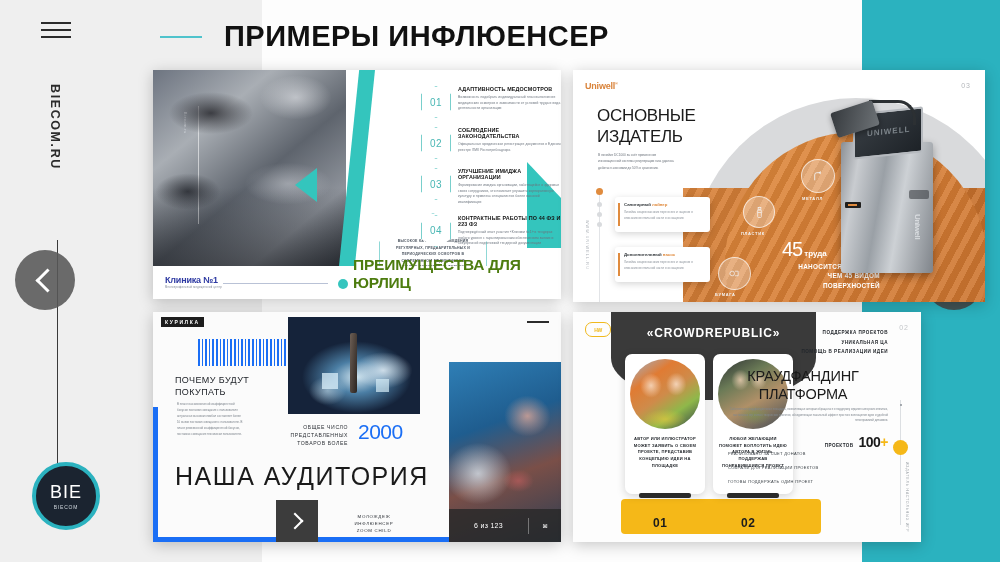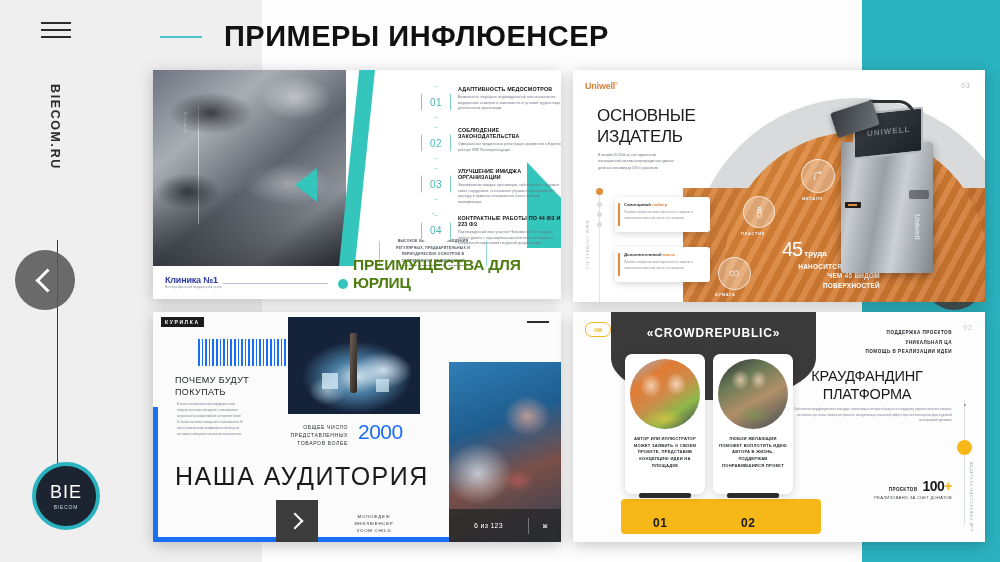--- a/index.html
+++ b/index.html
@@ -49,21 +49,21 @@
   
   .hdr{position:absolute;left:160px;top:20px;display:flex;align-items:center;gap:22px;}
   .hdr-dash{width:42px;height:2px;background:#4fc3cc;}
   .hdr-title{font-size:29px;font-weight:800;letter-spacing:.5px;color:#111;white-space:nowrap;}
 
   
   .slide{position:absolute;background:#fff;box-shadow:0 3px 14px rgba(0,0,0,.22);overflow:hidden;cursor:pointer;}
   #slide-a{left:153px;top:70px;width:408px;height:229px;}
   #slide-b{left:573px;top:70px;width:412px;height:232px;}
   #slide-c{left:153px;top:312px;width:408px;height:230px;}
-  #slide-d{left:573px;top:312px;width:412px;height:230px;}
+  #slide-d{left:573px;top:312px;width:348px;height:230px;}
 
   
   .a-photo{position:absolute;left:0;top:0;width:193px;height:196px;
     background:linear-gradient(140deg,#6d7480 0%,#a9aeb4 28%,#5e646d 55%,#8e939b 78%,#3c4149 100%);}
   .a-photo:after{content:"";position:absolute;inset:0;
     background:
       radial-gradient(ellipse 60px 30px at 30% 22%,rgba(25,25,30,.75),transparent 70%),
       radial-gradient(ellipse 55px 34px at 74% 14%,rgba(230,232,236,.6),transparent 65%),
       radial-gradient(ellipse 46px 26px at 18% 62%,rgba(20,22,28,.7),transparent 70%),
       radial-gradient(ellipse 62px 30px at 70% 58%,rgba(215,218,224,.45),transparent 70%),
@@ -243,21 +243,21 @@
   #d-num-1{left:80px;}
   #d-num-2{left:168px;}
 
   .d-tags{position:absolute;right:33px;top:16px;width:160px;text-align:right;
     font-size:4.6px;line-height:2.1;font-weight:800;color:#23272c;letter-spacing:.5px;}
   .d-title{position:absolute;right:33px;top:55px;width:170px;text-align:center;
     font-size:14.5px;line-height:1.26;color:#1a1a1a;letter-spacing:-.2px;}
   .d-body{position:absolute;right:33px;top:95px;width:160px;text-align:right;
     font-size:2.8px;line-height:2.05;color:#818890;}
   .d-stats{position:absolute;right:33px;top:122px;width:160px;}
-  .d-stat{margin-bottom:9px;text-align:right;margin-top:44px;}
+  .d-stat{margin-bottom:9px;}
   .d-stat .ds-row{display:flex;align-items:baseline;justify-content:flex-end;gap:5px;}
   .d-stat .ds-lbl{font-size:4.6px;font-weight:800;color:#22262b;letter-spacing:.4px;}
   .d-stat .ds-num{font-size:14px;font-weight:800;color:#1a1a1a;letter-spacing:-.5px;}
   .d-stat .ds-num i{color:#f5b818;font-style:normal;}
   .d-stat .ds-sub{font-size:4px;color:#3a4046;letter-spacing:.35px;margin-top:1px;}
   .d-rail{position:absolute;right:20px;top:88px;width:1px;height:125px;background:#dcdfe2;}
   .d-raildot{position:absolute;right:13px;top:128px;width:15px;height:15px;border-radius:50%;background:#f5b818;}
   .d-railtop{position:absolute;right:19.5px;top:92px;width:2px;height:2px;border-radius:50%;background:#8d9299;}
   .d-vtext{position:absolute;right:12px;top:150px;writing-mode:vertical-rl;font-size:3.4px;color:#9aa0a6;letter-spacing:.9px;}
 </style>

